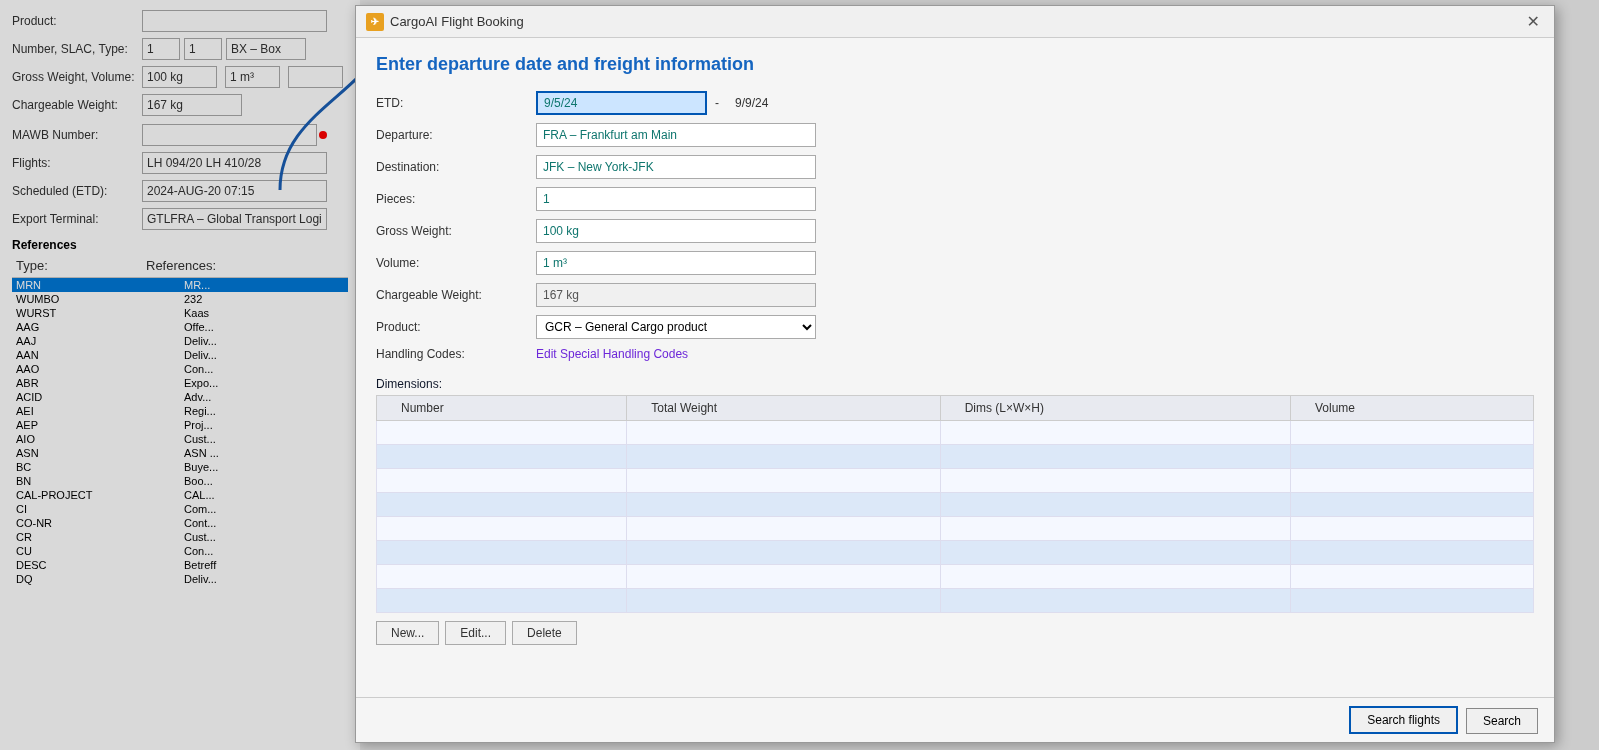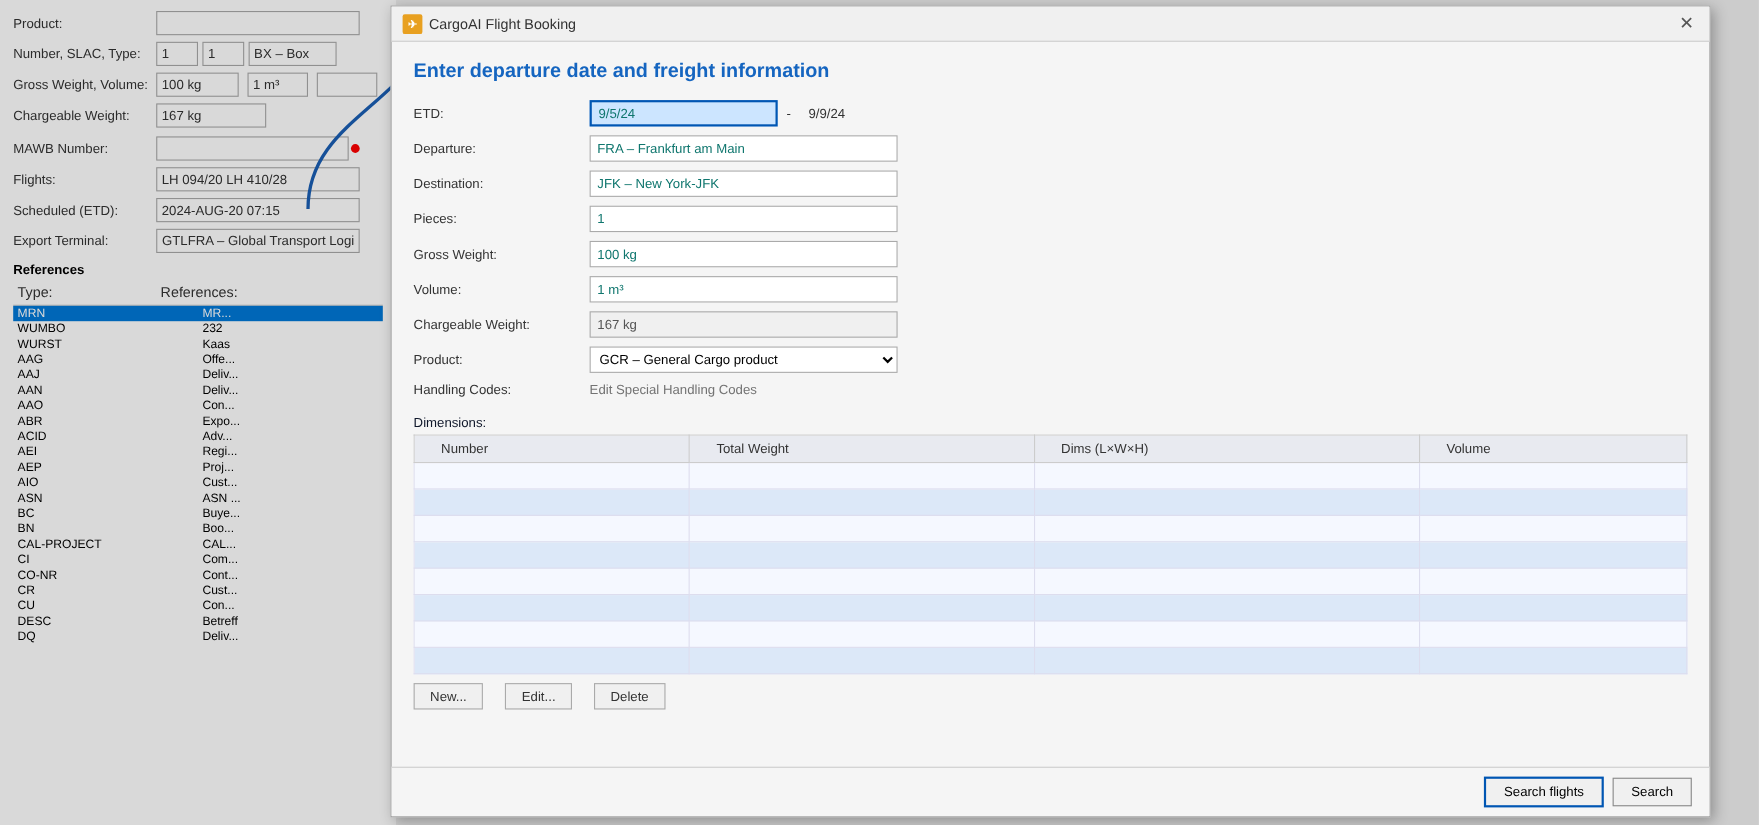--- a/index.html
+++ b/index.html
@@ -219,21 +219,21 @@
     .product-select {
       min-width: 280px;
       height: 24px;
       font-size: 12px;
       border: 1px solid #aaa;
       padding: 2px 4px;
       background: #fff;
     }
 
     .handling-link {
-      color: #737373;
+      color: #6d28d9;
       font-size: 12px;
       cursor: pointer;
       text-decoration: none;
     }
 
     
     .dimensions-label {
       font-size: 12px;
       color: #0f172a;
       margin-top: 8px;
@@ -261,39 +261,39 @@
       padding: 4px 8px;
       font-size: 12px;
       height: 24px;
     }
     .dimensions-table tr.stripe-light td { background: #f5f8ff; }
     .dimensions-table tr.stripe-blue td { background: #dce8f8; }
 
     
     .dim-buttons {
       display: flex;
-      gap: 20px;
+      gap: 6px;
       margin-top: 8px;
     }
     .dim-btn {
       padding: 4px 14px;
       font-size: 12px;
       border: 1px solid #aaa;
       background: #f0f0f0;
       cursor: pointer;
       color: #333;
     }
 
     
     .modal-footer {
       border-top: 1px solid #ccc;
       padding: 8px 16px;
       display: flex;
       justify-content: flex-end;
-      align-items: center;
+      align-items: flex-end;
       gap: 8px;
       background: #f5f5f5;
     }
     .footer-btn {
       padding: 5px 16px;
       font-size: 12px;
       cursor: pointer;
       border: 1px solid #888;
       background: #f0f0f0;
     }

